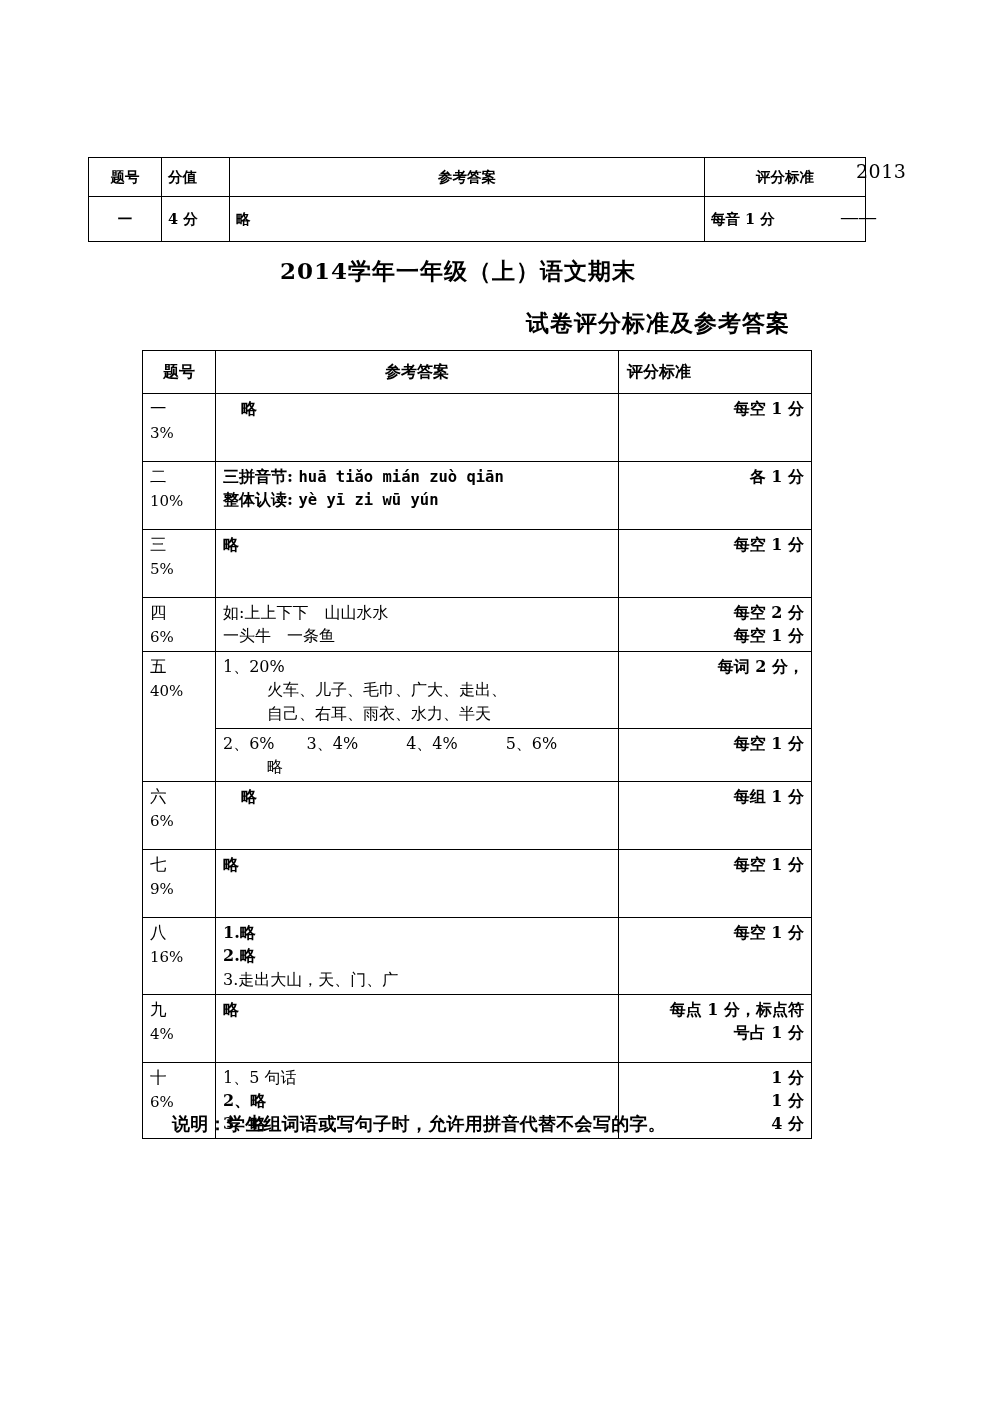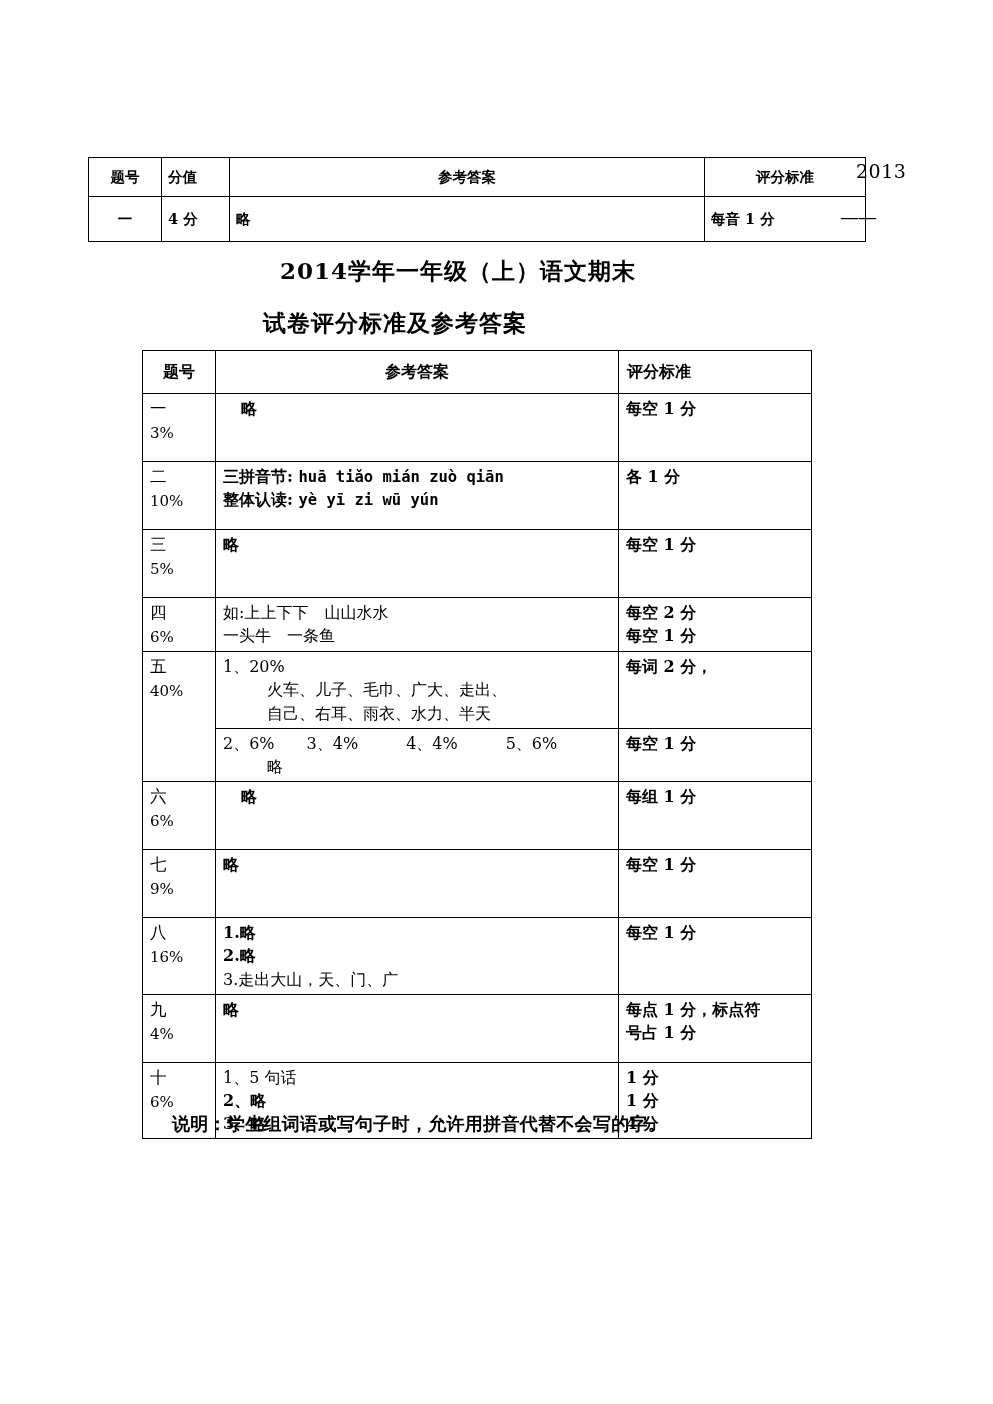--- a/index.html
+++ b/index.html
@@ -63,21 +63,21 @@
     width: 916px;
     text-align: center;
     font-size: 23px;
     font-weight: 700;
     letter-spacing: 1px;
   }
   .doc-title-2 {
     position: absolute;
     left: 0; top: 308px;
     width: 790px;
-    text-align: center;
+    text-align: right;
     font-size: 23px;
     font-weight: 700;
     letter-spacing: 1px;
   }
 
   
   .main-table {
     position: absolute;
     left: 142px;
     top: 350px;
@@ -87,21 +87,21 @@
   }
   .main-table td {
     border: 1px solid #000;
     padding: 3px 7px;
     vertical-align: top;
     font-size: 16px;
     line-height: 1.45;
   }
   .col-num  { width: 58px; }
   .col-ans  { width: 388px; }
-  .col-crit { width: 177px; }
+  .col-crit { width: 177px; text-align: right; }
 
   .mt-head td {
     height: 36px;
     text-align: center;
     vertical-align: middle;
     font-weight: 700;
     font-size: 16px;
   }
   .mt-head .col-crit { text-align: left; padding-left: 8px; }
 

